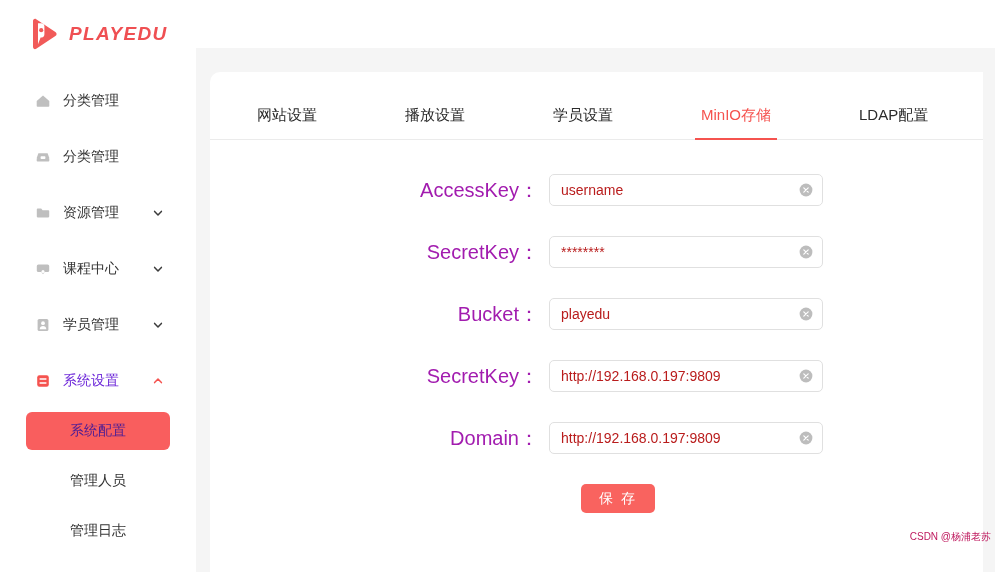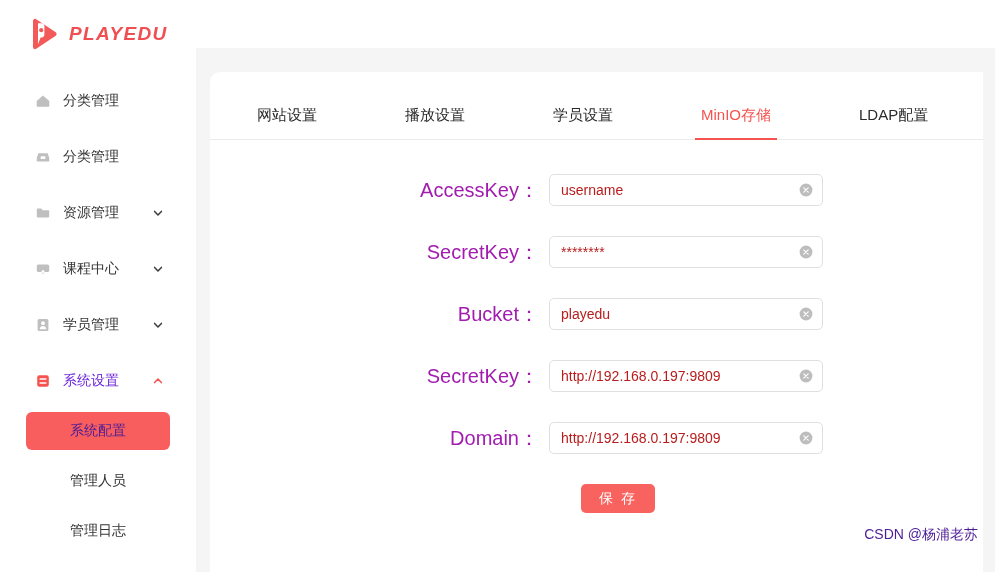--- a/index.html
+++ b/index.html
@@ -185,23 +185,23 @@
     font-size: 14px;
     letter-spacing: 2px;
     cursor: pointer;
     font-family: "Liberation Sans", sans-serif;
     display: flex; align-items: center; justify-content: center;
   }
 
   
   .watermark {
     position: absolute;
-    right: 17px; bottom: 12px;
-    font-size: 14px;
-    color: #4c1d95;
+    right: 4px; bottom: 12px;
+    font-size: 10px;
+    color: #be185d;
     white-space: nowrap;
     z-index: 20;
   }
 </style>
 </head>
 <body>
 
 <div id="app">
 
   <aside class="sidebar">

